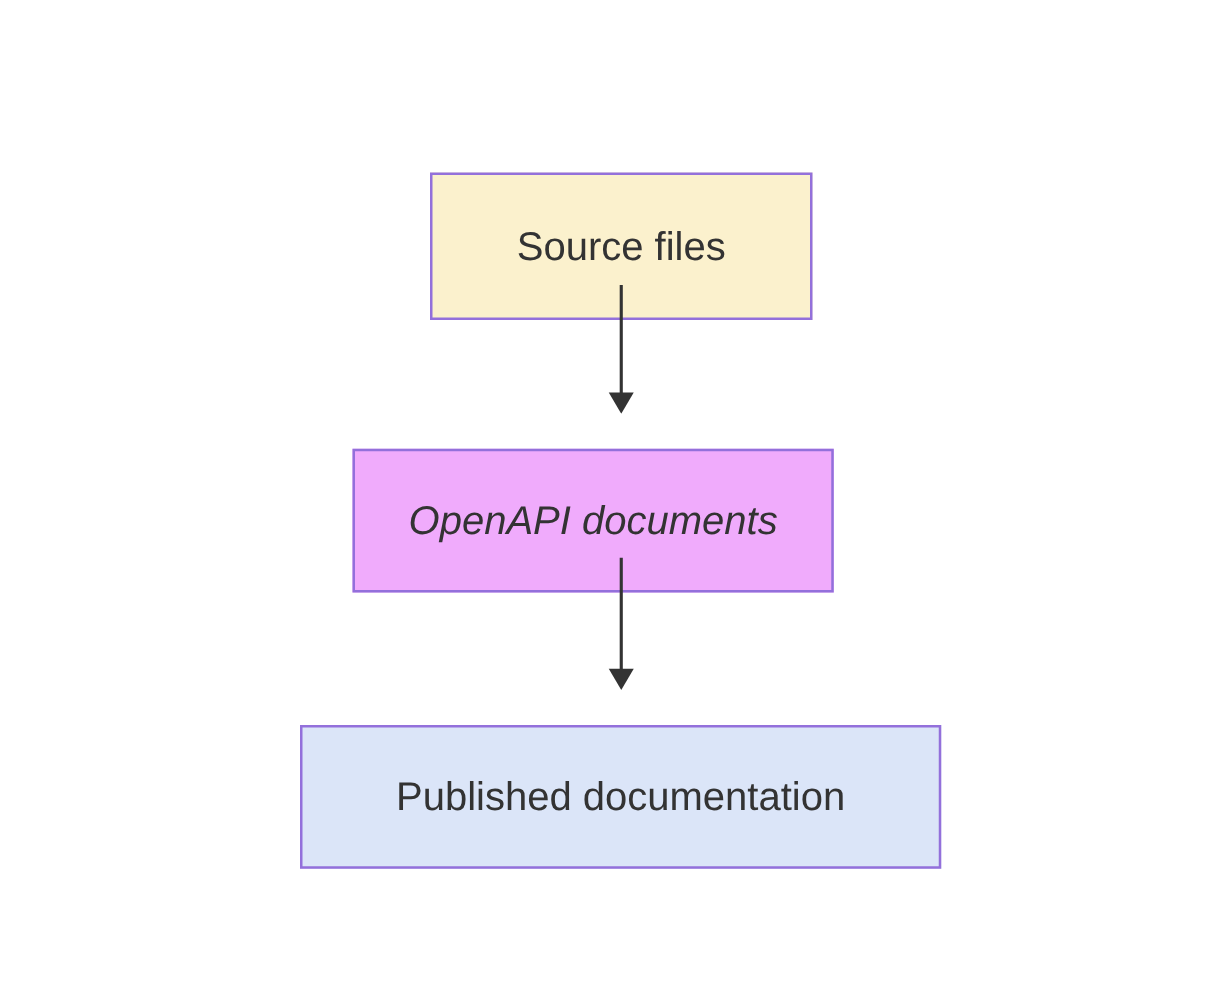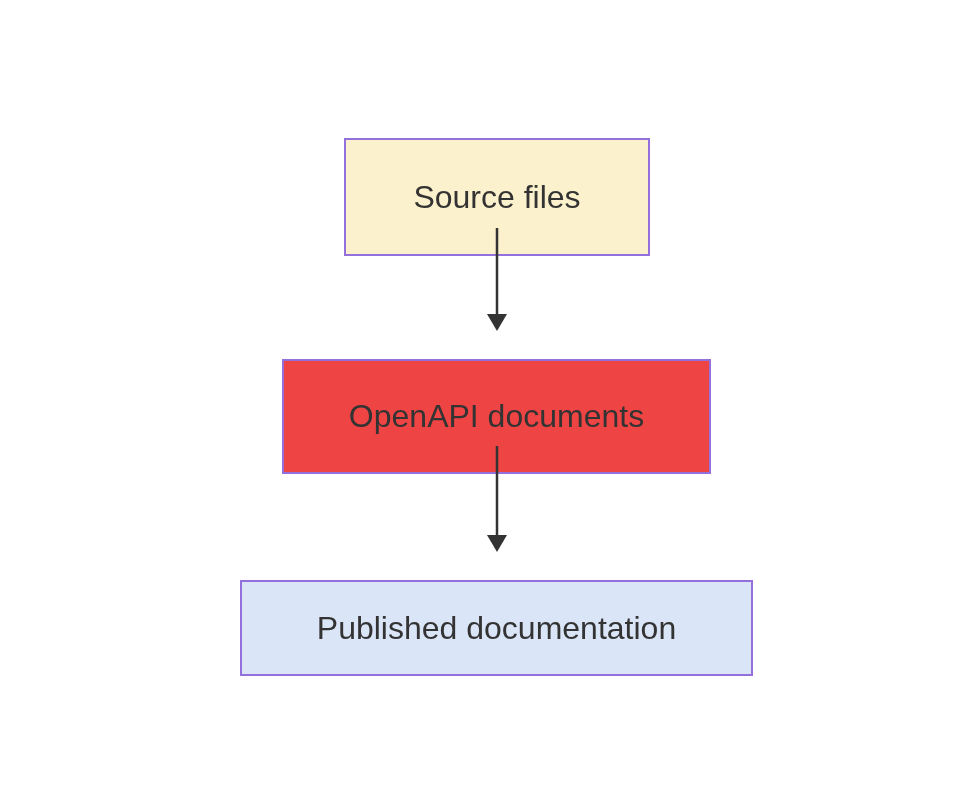--- a/index.html
+++ b/index.html
@@ -38,29 +38,30 @@
   .node-source {
     left: 344px;
     top: 110px;
     width: 306px;
     height: 118px;
     background: #fbf1cd;
   }
   .node-openapi {
     left: 282px;
     top: 331px;
-    width: 429px;
+    width: 385px;
     height: 115px;
-    background: #ef4444;
+    background: #f0abfc;
+    font-style: italic;
   }
   .node-published {
     left: 240px;
     top: 552px;
     width: 513px;
-    height: 96px;
+    height: 115px;
     background: #dbe5f8;
   }
   .edge {
     position: absolute;
     left: 485px;
     width: 24px;
     display: block;
   }
   .edge-1 {
     top: 228px;

